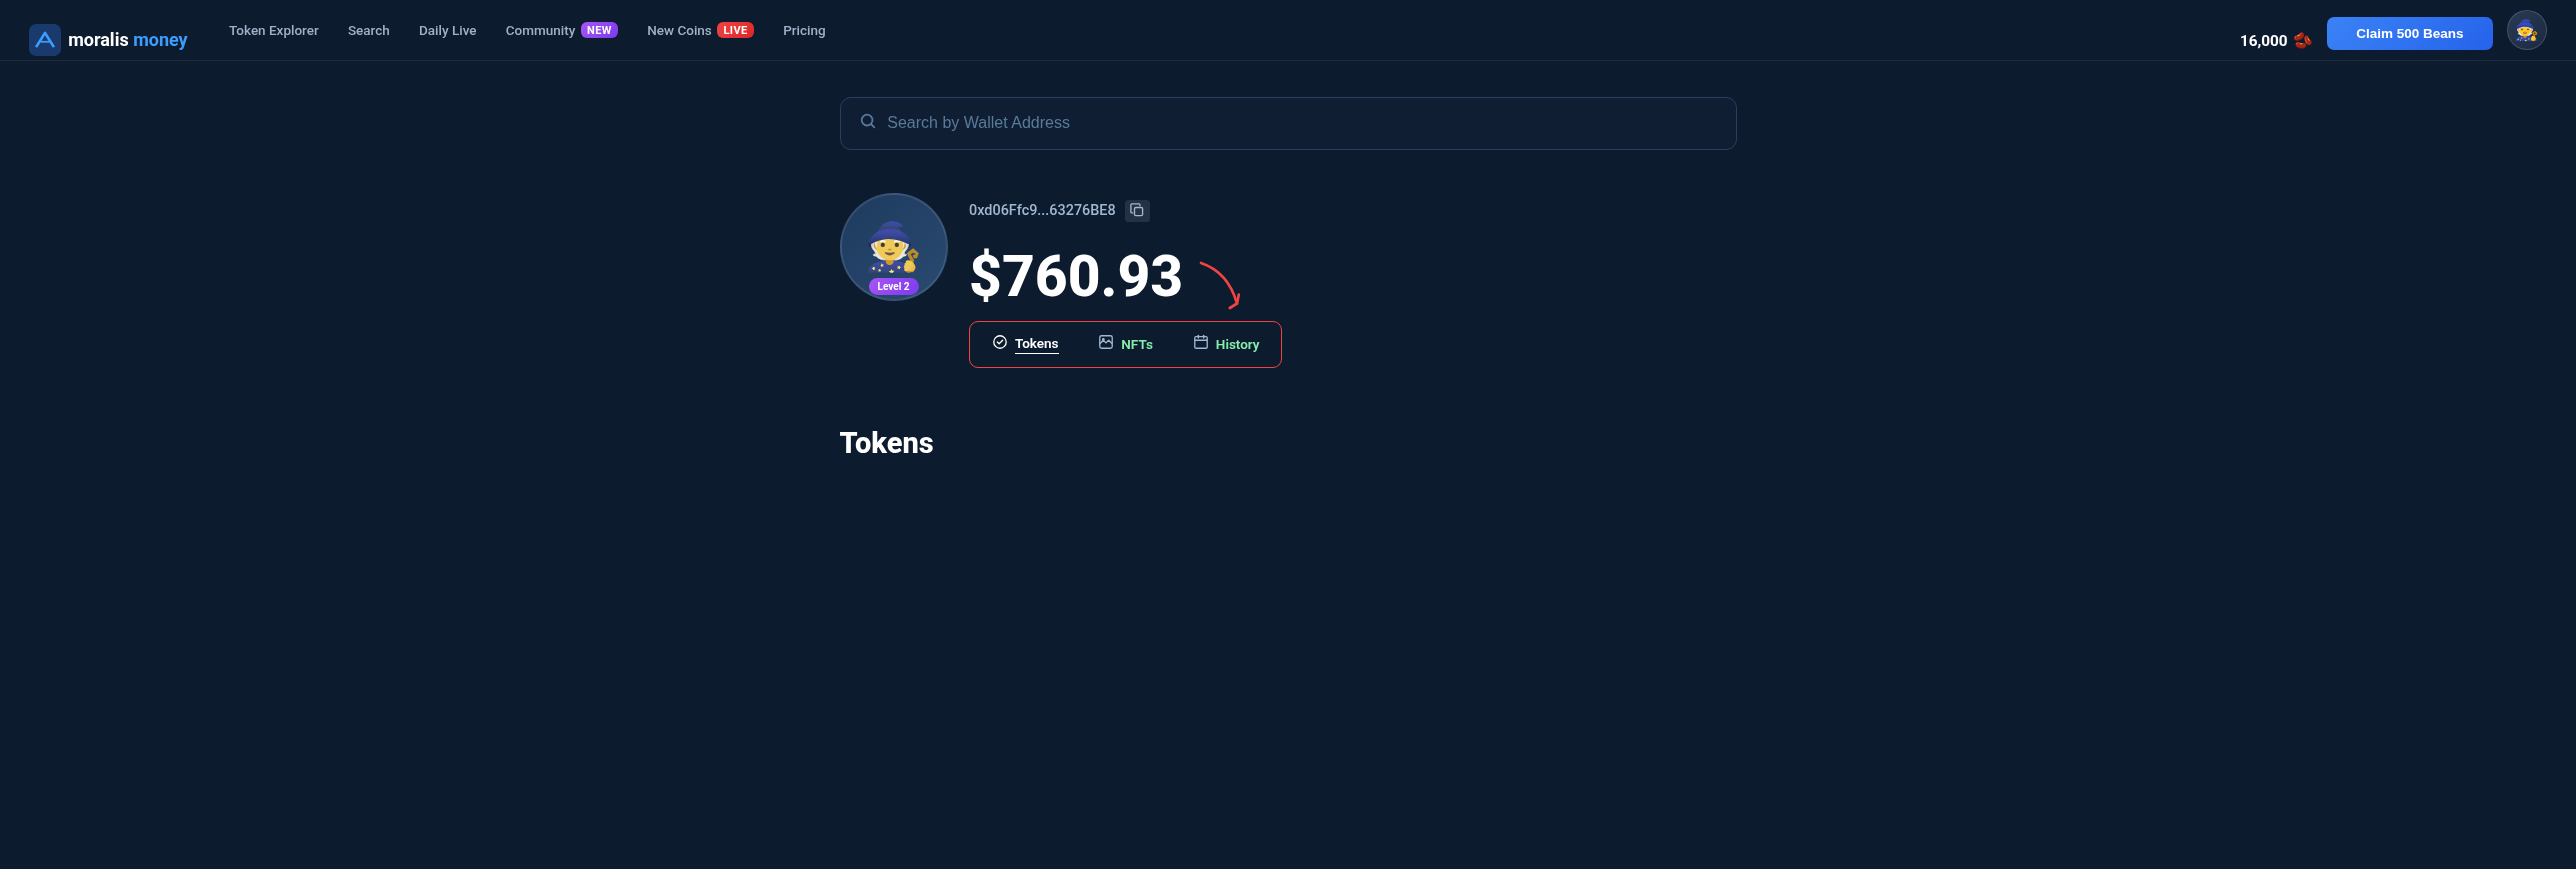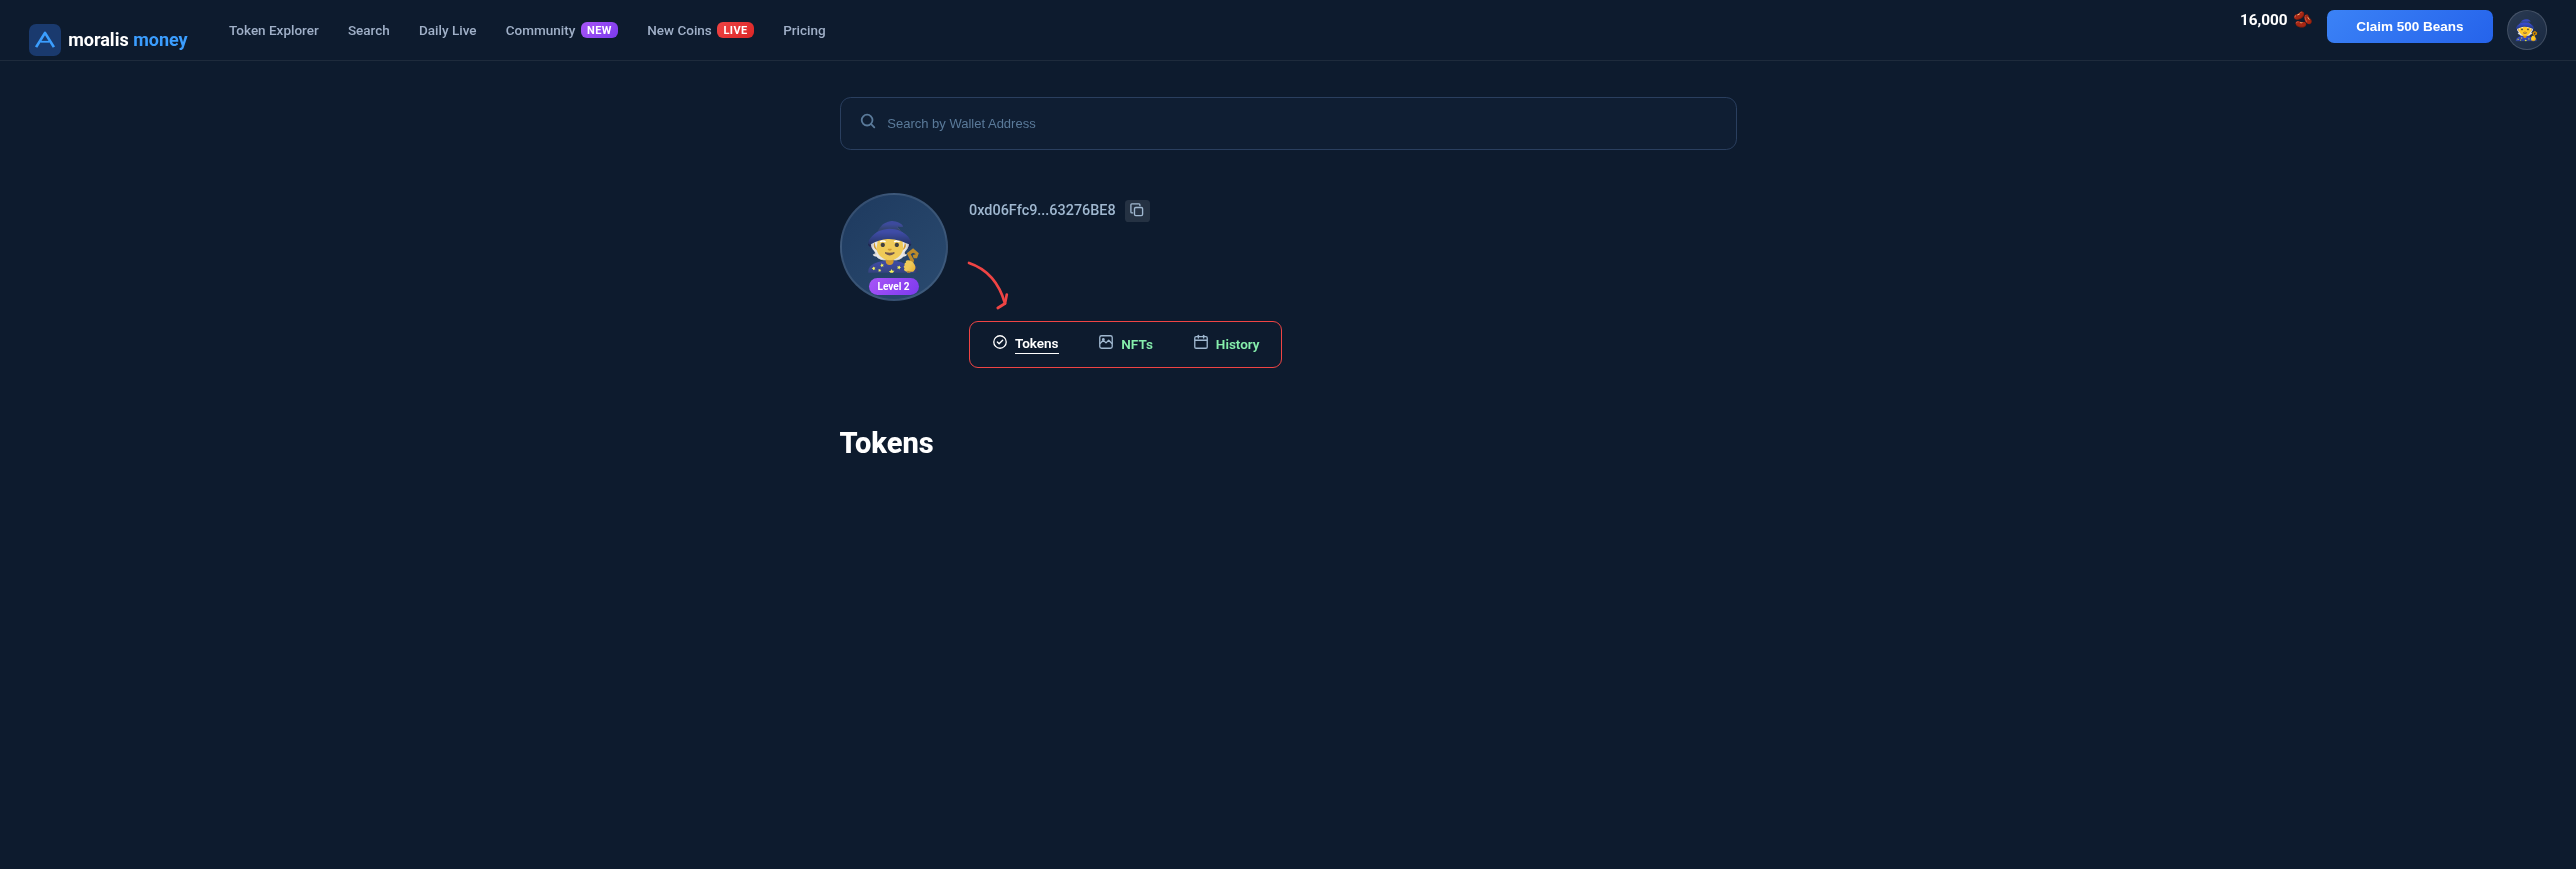--- a/index.html
+++ b/index.html
@@ -76,21 +76,21 @@
       background: linear-gradient(135deg, #a855f7, #7c3aed);
       color: #ffffff;
     }
     .badge-live {
       background: linear-gradient(135deg, #ef4444, #dc2626);
       color: #ffffff;
     }
 
     .nav-right {
       display: flex;
-      align-items: flex-start;
+      align-items: flex-end;
       gap: 14.4px;
       margin-left: auto;
     }
     .beans-count {
       display: flex;
       align-items: center;
       gap: 5.4px;
       font-size: 15.3px;
       font-weight: 700;
       color: #ffffff;
@@ -148,21 +148,21 @@
     }
     .search-icon-wrap {
       color: #5a7a9a;
       font-size: 16px;
     }
     .search-input {
       background: transparent;
       border: none;
       outline: none;
       color: #7dd3fc;
-      font-size: 13px;
+      font-size: 16px;
       width: 100%;
     }
     .search-input::placeholder { color: #5a7a9a; }
 
     
     .profile-section {
       display: flex;
       align-items: flex-start;
       gap: 21.6px;
       margin-bottom: 29px;
@@ -349,20 +349,21 @@
         <span class="wallet-address">0xd06Ffc9...63276BE8</span>
         <button class="copy-btn">
           <svg width="14.4" height="14.4" viewBox="0 0 16 16" fill="none">
             <rect x="5" y="5" width="9" height="9" rx="1.5" stroke="#a0b8d0" stroke-width="1.5"></rect>
             <path d="M3 11H2a1 1 0 01-1-1V2a1 1 0 011-1h8a1 1 0 011 1v1" stroke="#a0b8d0" stroke-width="1.5" stroke-linecap="round"></path>
           </svg>
         </button>
       </div>
 
       <div style="display:flex; align-items:center; gap:18px;">
+        <span class="portfolio-value">$760.93</span>
 
         <div style="position:relative; margin-left: -9px; margin-top: 9px;">
           <svg width="72" height="63" viewBox="0 0 80 70">
             <path d="M10 10 Q40 20 50 55" stroke="#ef4444" stroke-width="3" fill="none" stroke-linecap="round"></path>
             <path d="M42 60 L50 55 L52 45" stroke="#ef4444" stroke-width="3" fill="none" stroke-linecap="round" stroke-linejoin="round"></path>
           </svg>
         </div>
       </div>
 
       <div class="tabs-section">

